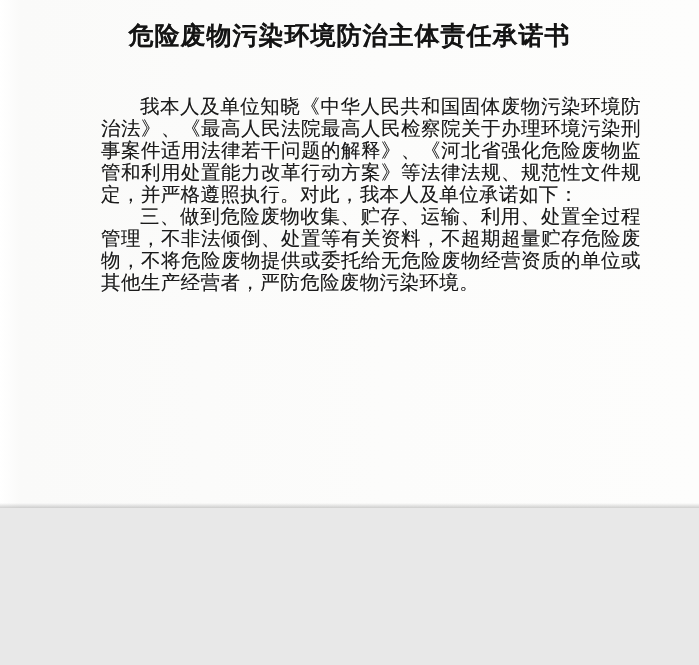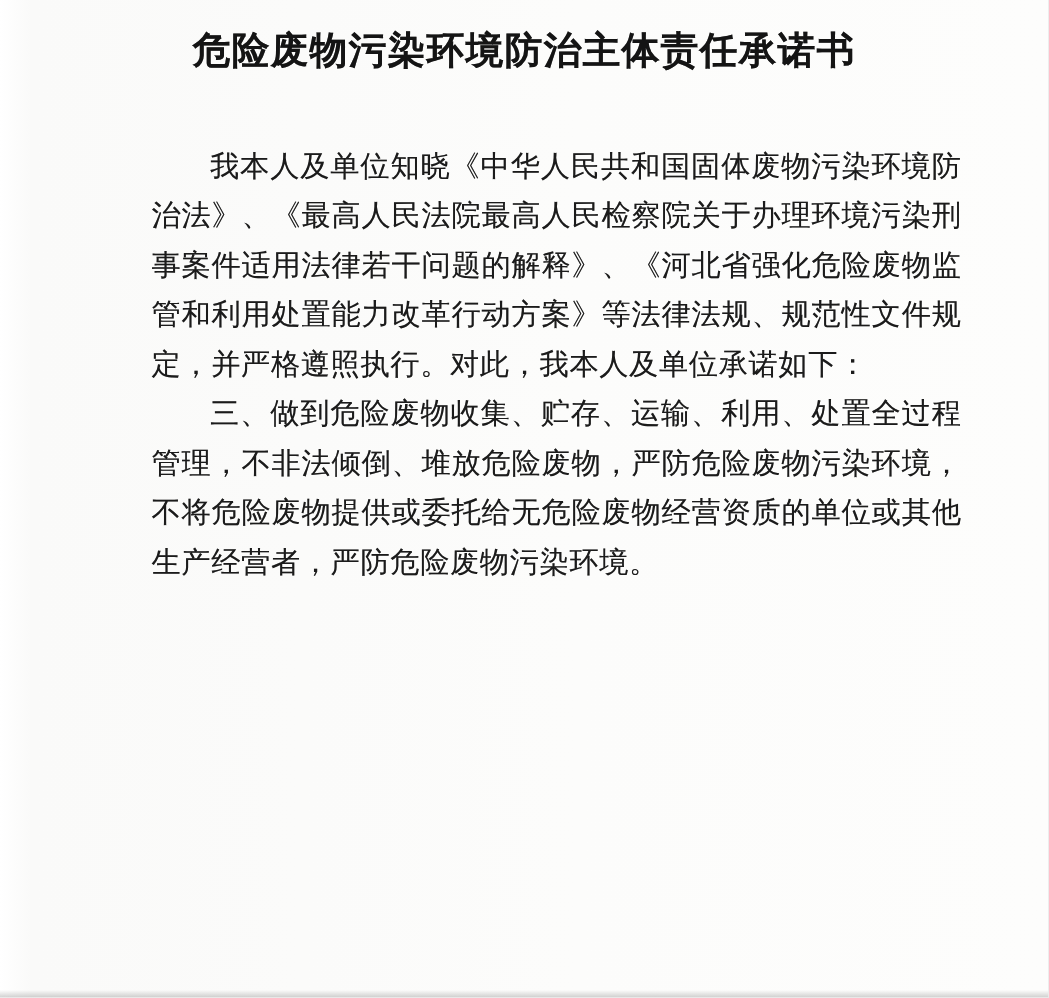--- a/index.html
+++ b/index.html
@@ -3,27 +3,27 @@
 <meta charset="utf-8">
 <style>
   html, body {
     margin: 0;
     padding: 0;
     background: #e8e8e8;
   }
   .page {
     position: relative;
     width: 699px;
-    height: 665px;
+    height: 508px;
     margin: 0;
     box-sizing: border-box;
     overflow: hidden;
     
     background: linear-gradient(90deg, #ffffff 0%, #fafaf9 3%, #fcfcfb 55%, #fdfdfc 100%);
-    font-family: Liberation Mono, monospace;
+    font-family: Liberation Serif, serif;
   }
   
   .page::after {
     content: "";
     position: absolute;
     left: 0;
     right: 0;
     bottom: 0;
     height: 5px;
     background: linear-gradient(180deg, rgba(0,0,0,0), rgba(0,0,0,0.18));
@@ -36,35 +36,35 @@
     font-size: 25px;
     line-height: 34px;
     font-weight: bold;
     letter-spacing: 1px;
     color: #141414;
     text-shadow: 0 0 0.4px rgba(0,0,0,0.55);
   }
   .doc-body {
     margin: 43px 58px 0 101px;
     font-size: 19.5px;
-    line-height: 33px;
+    line-height: 22px;
     letter-spacing: 0.4px;
     color: #1b1b1b;
     text-align: justify;
     text-justify: inter-ideograph;
   }
   .doc-body p {
     margin: 0;
     text-indent: 2em;
     
     text-shadow: 0 0 0.3px rgba(0,0,0,0.4);
   }
 </style>
 </head>
 <body>
 
 <div class="page">
   <h1 class="doc-title">危险废物污染环境防治主体责任承诺书</h1>
   <div class="doc-body">
     <p>我本人及单位知晓《中华人民共和国固体废物污染环境防治法》、《最高人民法院最高人民检察院关于办理环境污染刑事案件适用法律若干问题的解释》、《河北省强化危险废物监管和利用处置能力改革行动方案》等法律法规、规范性文件规定，并严格遵照执行。对此，我本人及单位承诺如下：</p>
-    <p>三、做到危险废物收集、贮存、运输、利用、处置全过程管理，不非法倾倒、堆放危险废物，严防危险废物污染环境，不将危险废物提供或委托给无危险废物经营资质的单位或其他生产经营者，严防危险废物污染环境。</p>
+    <p>三、做到危险废物收集、贮存、运输、利用、处置全过程管理，不非法倾倒、处置等有关资料，不超期超量贮存危险废物，不将危险废物提供或委托给无危险废物经营资质的单位或其他生产经营者，严防危险废物污染环境。</p>
   </div>
 </div>
 
 </body></html>

